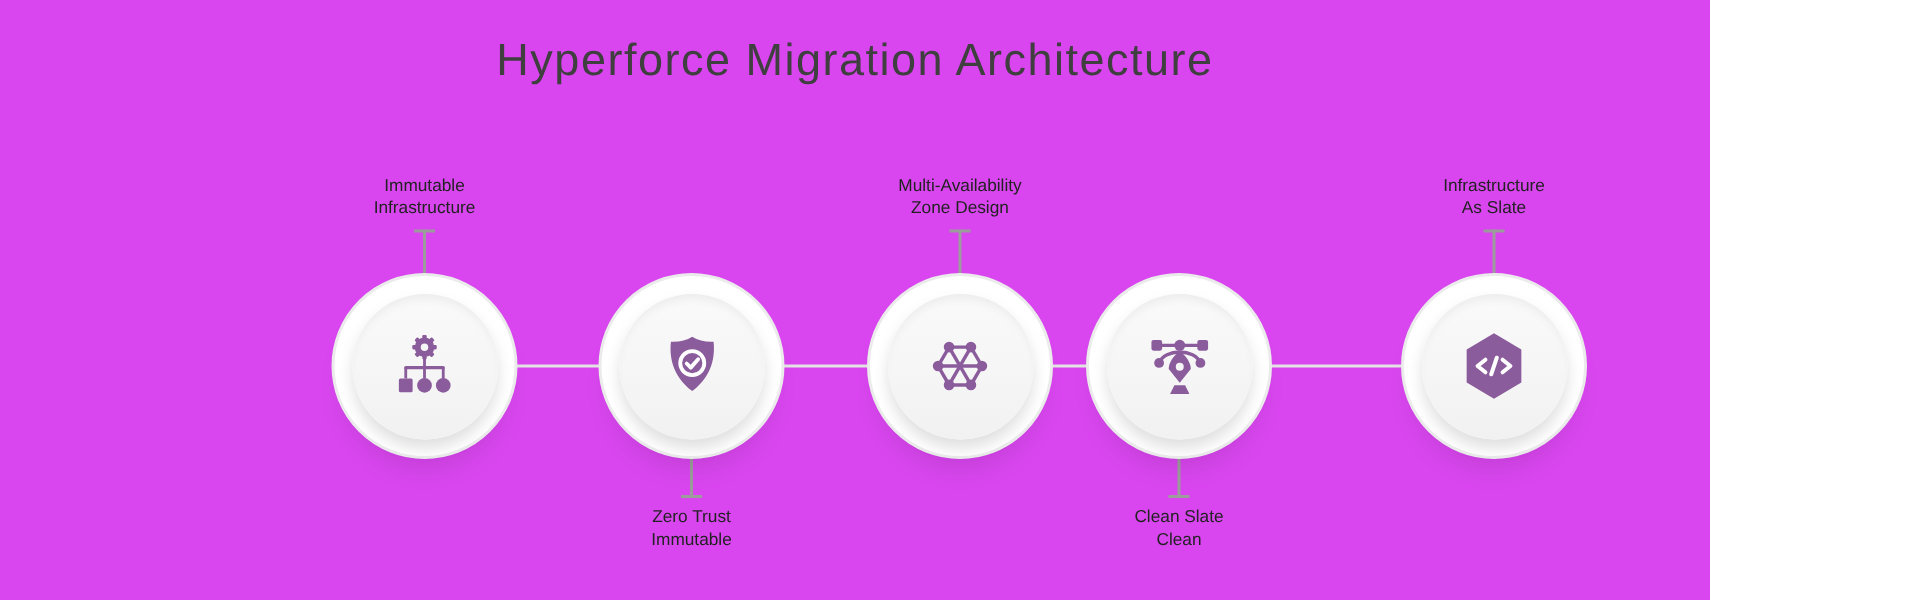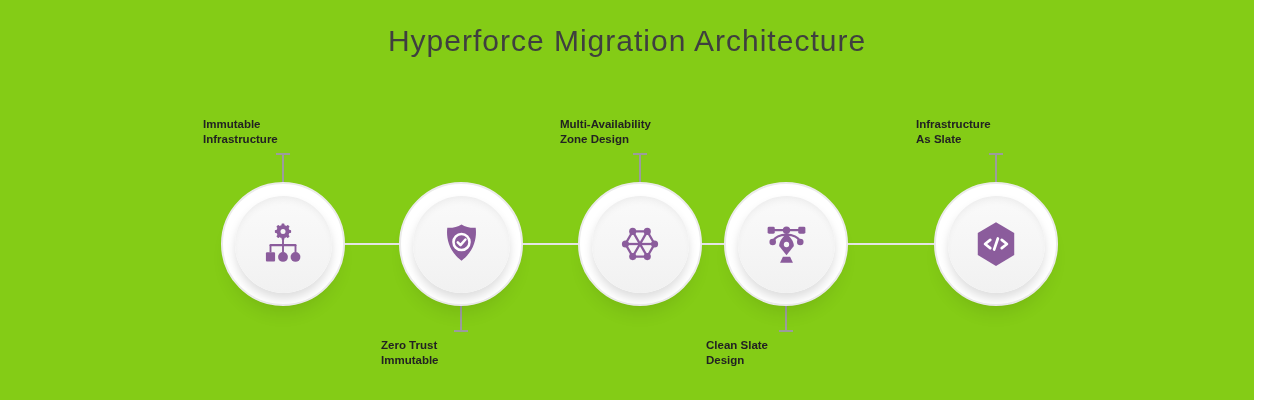--- a/index.html
+++ b/index.html
@@ -7,38 +7,38 @@
     --title-text:#3f3f3f;
     --label-text:#222222;
     --connector:#9c9c9c;
     --flow-line:#e4e4e4;
     --ring-border:#ebebeb;
     --inner-circle:#f5f5f5;
   }
   *{margin:0;padding:0;box-sizing:border-box;}
   html,body{width:1280px;height:400px;background:#ffffff;overflow:hidden;
     font-family:"Liberation Sans",sans-serif;}
-  .stage{position:relative;width:1254px;height:400px;background:#84cc16;}
+  .stage{position:relative;width:1140px;height:400px;background:#d946ef;}
 
   .title{
     position:absolute;top:24px;left:0;width:100%;
     text-align:center;font-size:30px;font-weight:300;
     letter-spacing:1px;color:var(--title-text);
   }
 
   .flow-line{
     position:absolute;top:243px;left:283px;width:714px;height:2px;
     background:var(--flow-line);
   }
 
   .node{position:absolute;top:0;width:160px;height:400px;}
 
   .label{
-    position:absolute;left:0;width:100%;
-    font-size:11.5px;line-height:14.5px;font-weight:700;
+    position:absolute;left:0;width:100%;text-align:center;
+    font-size:11.5px;line-height:14.5px;font-weight:400;
     color:var(--label-text);
   }
   .label.above{top:117px;}
   .label.below{top:338px;}
 
   .connector{
     position:absolute;left:50%;transform:translateX(-50%);
     width:2px;background:var(--connector);
   }
   .connector.above{top:153px;height:31px;}
@@ -155,21 +155,21 @@
             <circle cx="31" cy="36.1" r="3.4"></circle>
           </g>
         </svg>
       </div>
     </div>
   </div>
 
   <div class="node" style="left:706px;">
     <div class="label below">
       <div>Clean Slate</div>
-      <div>Design</div>
+      <div>Clean</div>
     </div>
     <div class="connector below">
         <div class="cap"></div>
       </div>
     <div class="circle-outer">
       <div class="circle-inner">
         <svg width="49" height="49" viewBox="0 0 48 48">
           <g fill="var(--accent)">
             <rect x="9" y="8.9" width="30" height="2.2" rx="1"></rect>
             <rect x="5.5" y="6.5" width="7" height="7" rx="1.4"></rect>

